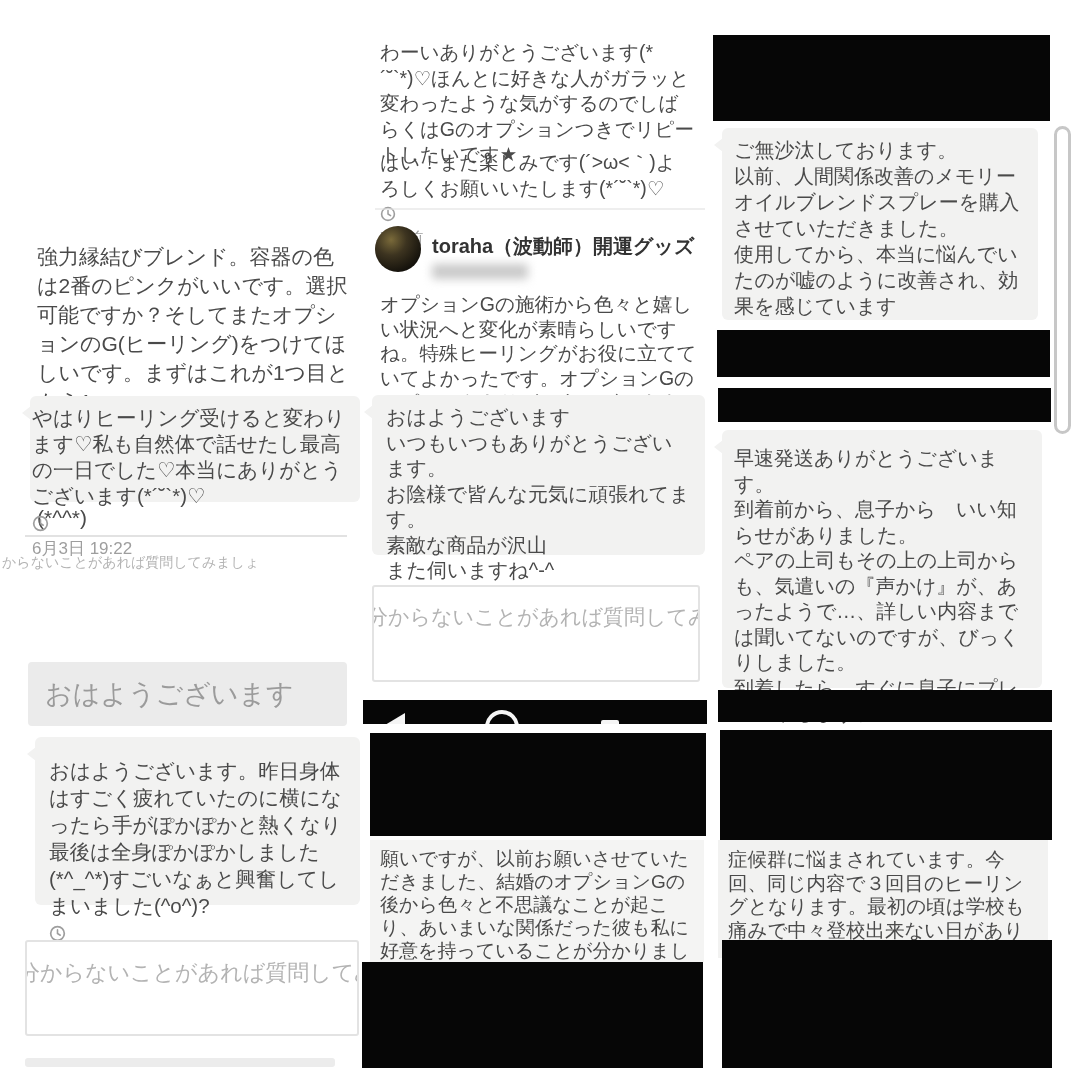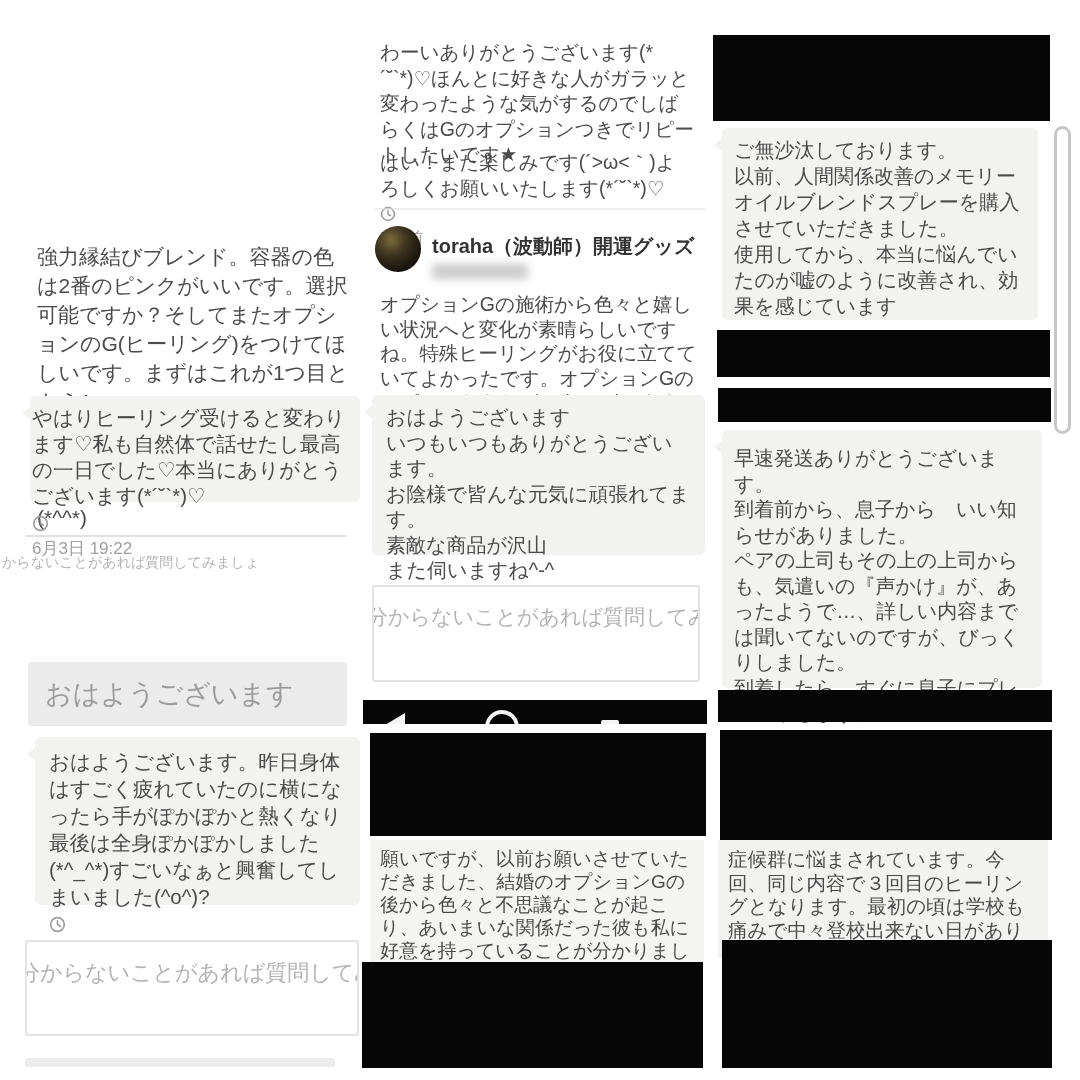--- a/index.html
+++ b/index.html
@@ -59,21 +59,21 @@
     </div>
 
     <div class="abs divider" style="left:25px;top:535px;width:322px;"></div>
 
     <div class="abs" style="left:2px;top:554px;width:350px;font-size:14px;color:#b3b3b3;">からないことがあれば質問してみましょ</div>
 
     <div class="abs sendbox" style="left:28px;top:662px;width:319px;height:64px;padding-left:17px;font-size:27px;">
       <span>おはようございます</span>
     </div>
 
-    <div class="abs bubble" style="left:35px;top:737px;width:325px;height:168px;padding:11px 14px;">
+    <div class="abs bubble" style="left:35px;top:737px;width:325px;height:168px;padding:20px 14px;">
       <div class="tail"></div>
       <div class="txt" style="font-size:20.5px;line-height:27px;">おはようございます。昨日身体はすごく疲れていたのに横になったら手がぽかぽかと熱くなり最後は全身ぽかぽかしました(*^_^*)すごいなぁと興奮してしまいました(^o^)?</div>
       <div class="time-row">
         <svg class="clock" width="17" height="17" viewBox="0 0 16 16">
           <circle cx="8" cy="8" r="6.4" fill="none" stroke="#9e9e9e" stroke-width="1.6"></circle>
           <path d="M8 4.6 V8 L10.6 9.6" fill="none" stroke="#9e9e9e" stroke-width="1.5" stroke-linecap="round"></path>
         </svg>
         <span>1時間前</span>
       </div>
     </div>

